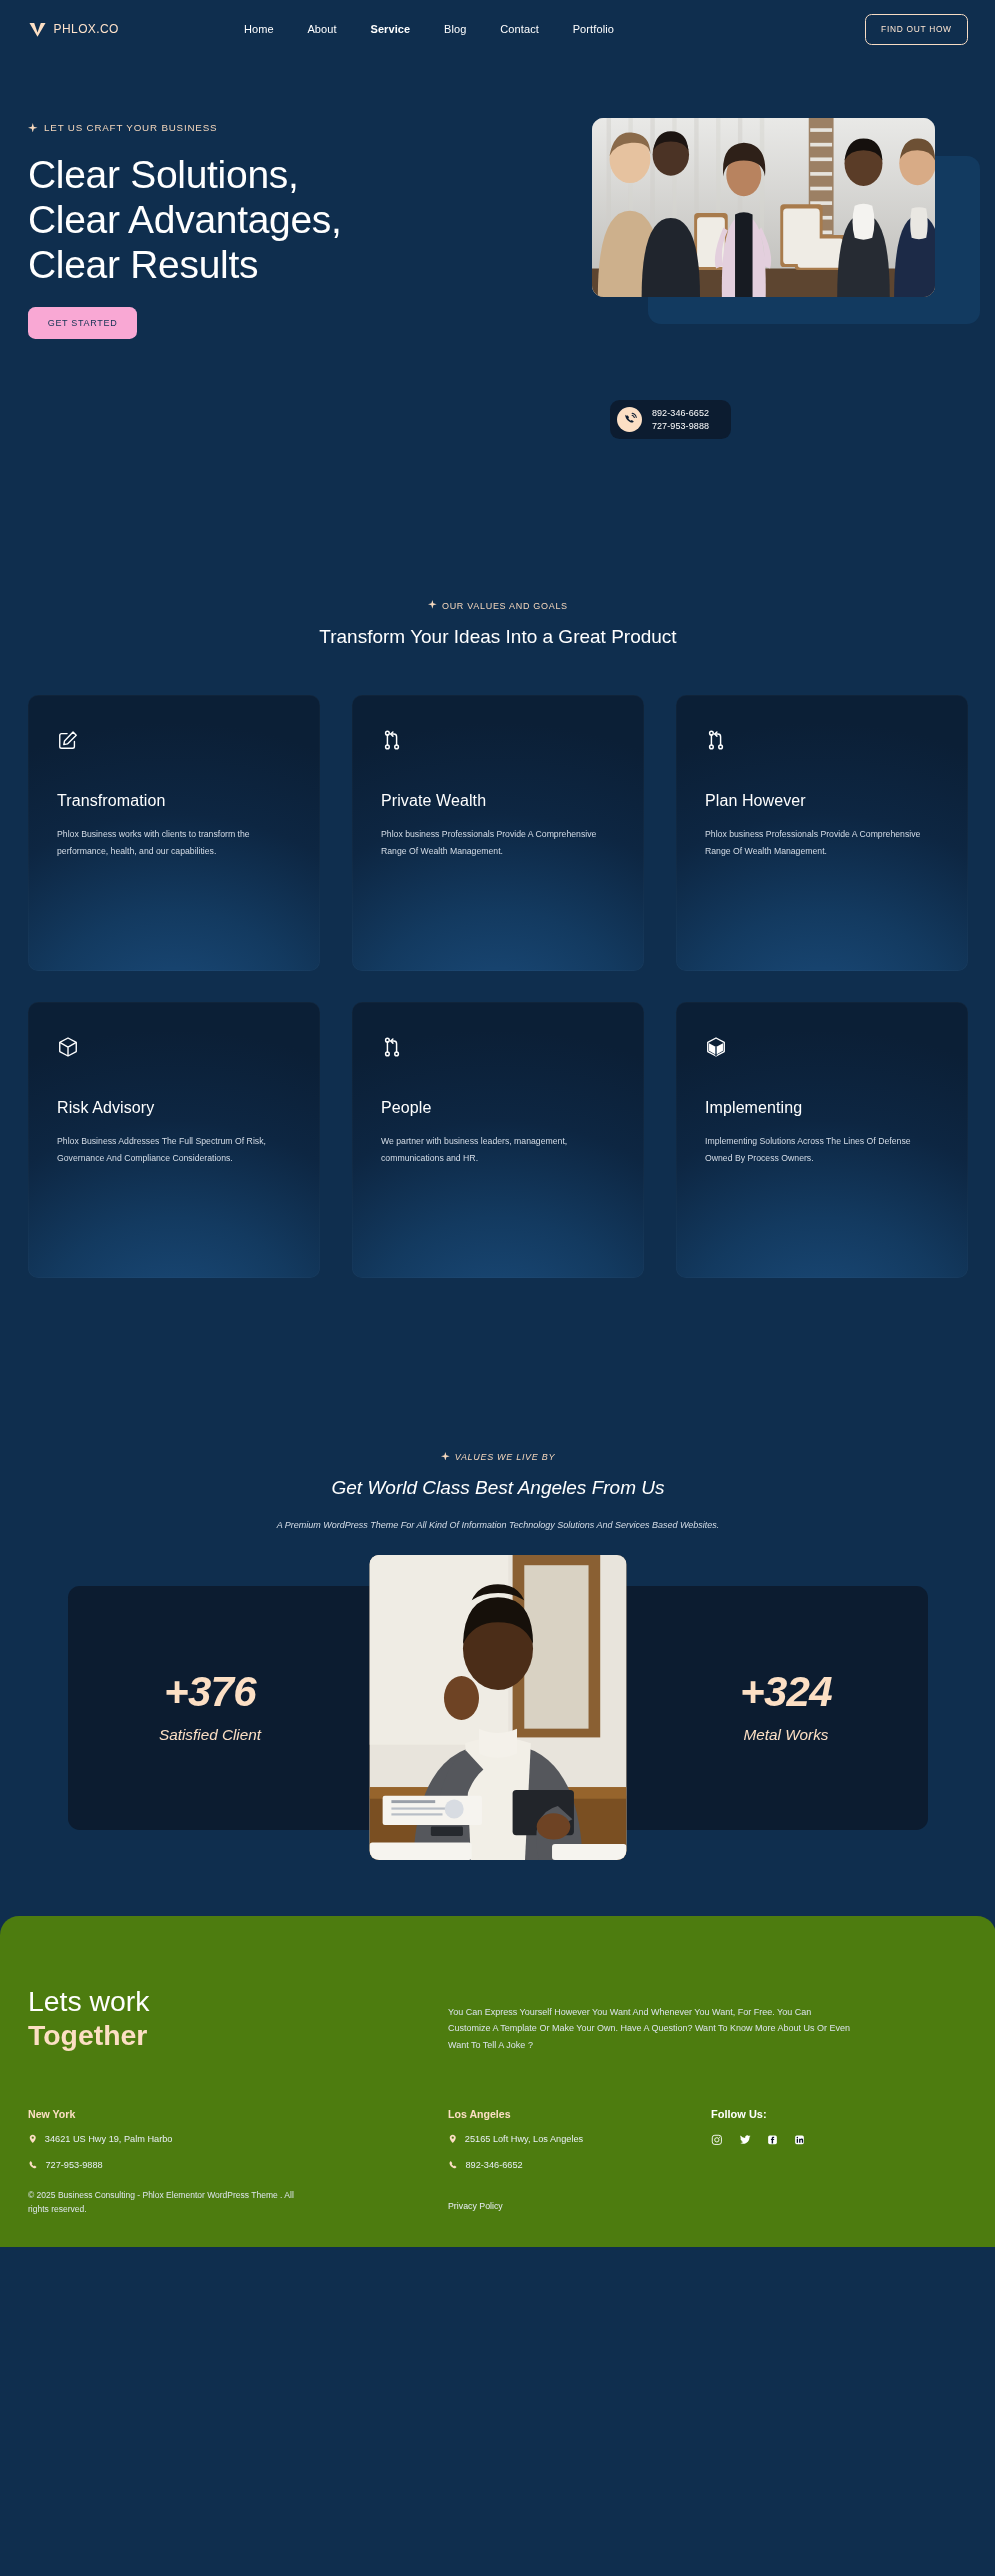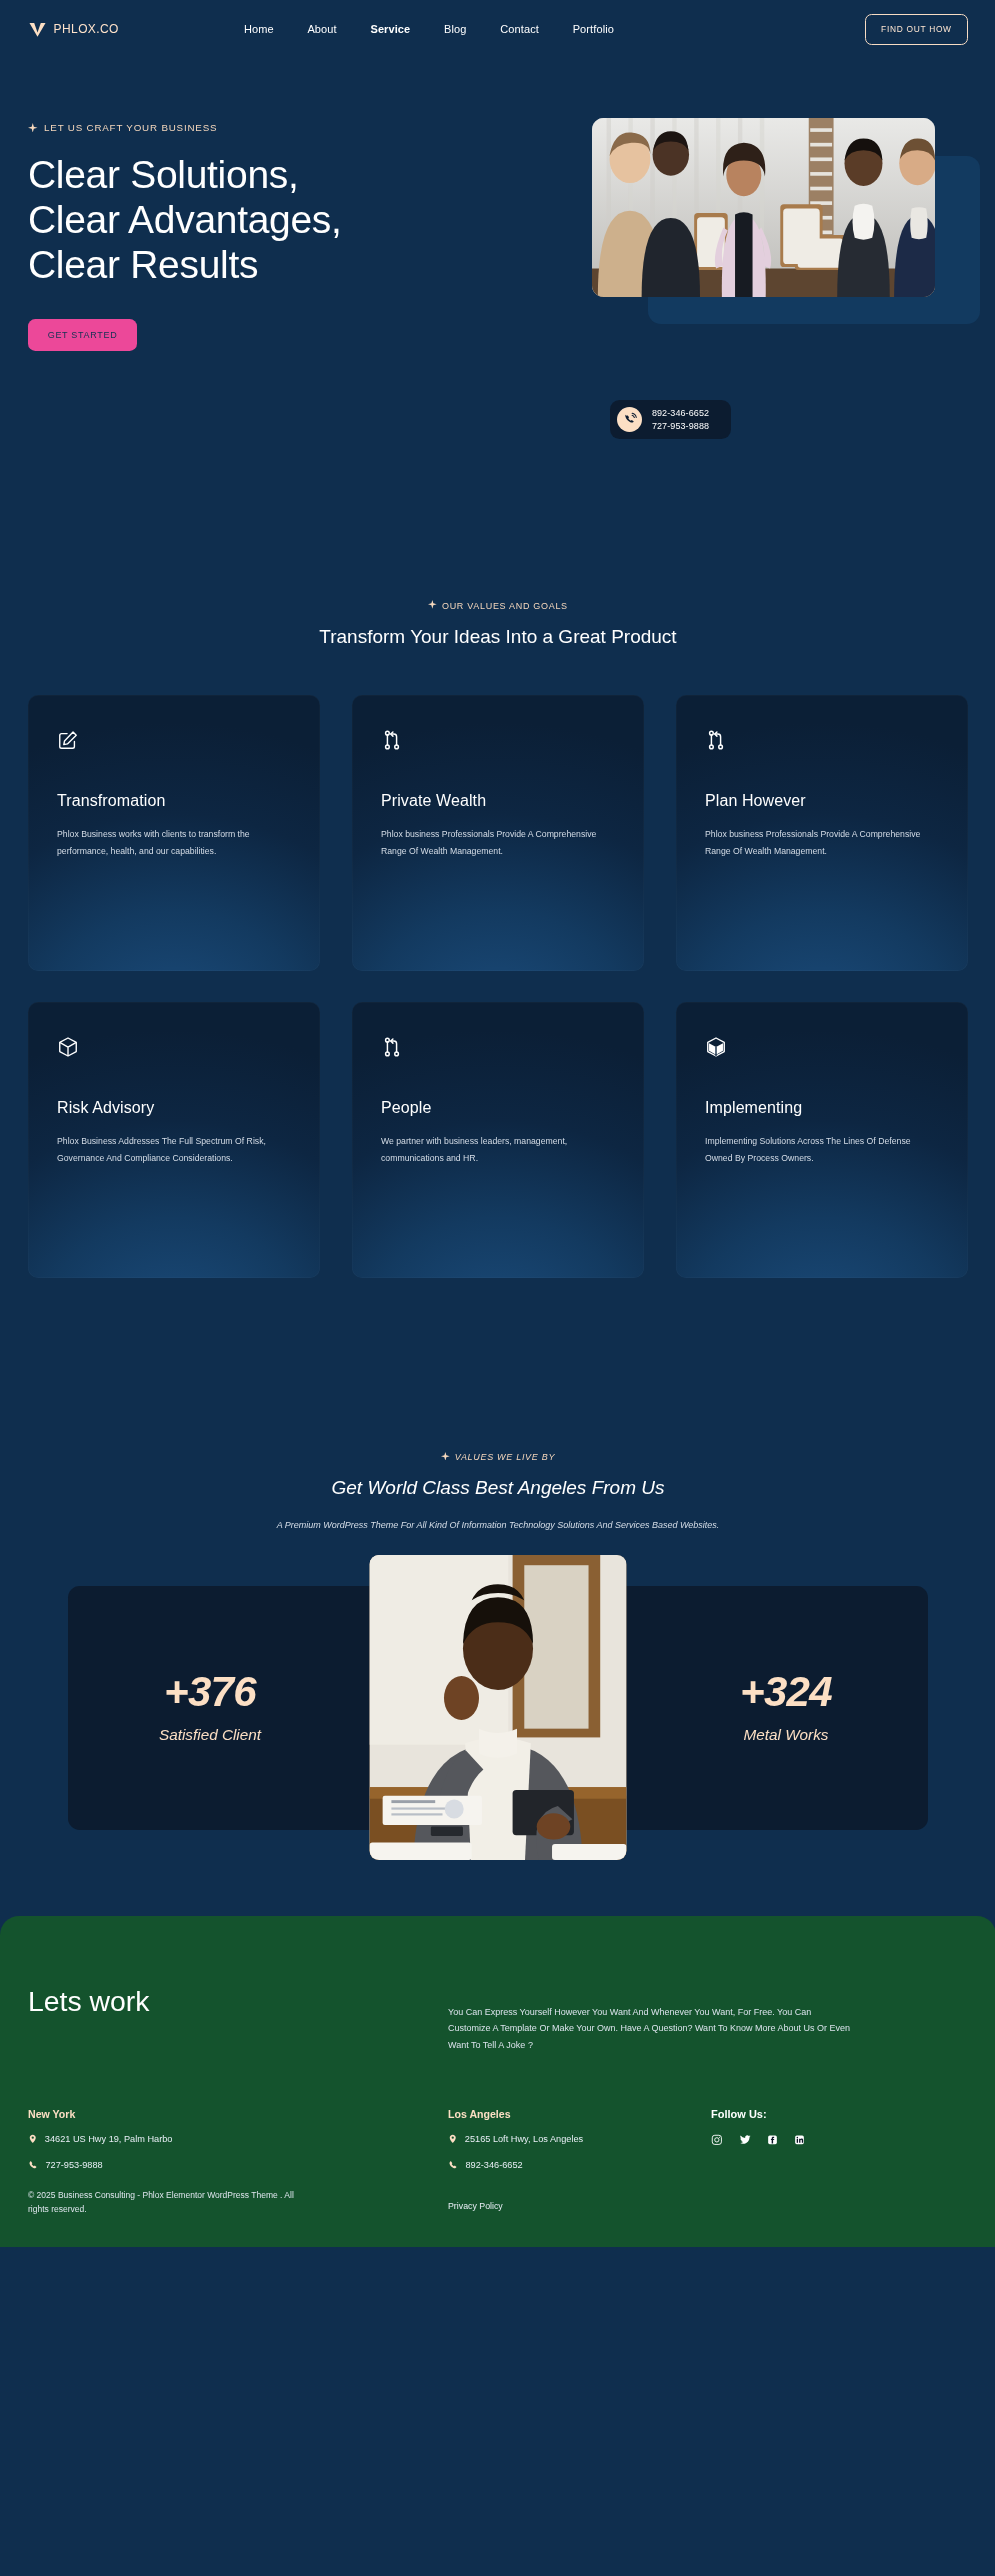--- a/index.html
+++ b/index.html
@@ -46,22 +46,22 @@
     margin-top:19px;
     font-size:39px; line-height:1.16; font-weight:400; letter-spacing:-0.3px;
     color:#ffffff;
     font-family:"Liberation Sans",sans-serif;
   }
   .hero p.lede {
     margin-top:23px; width:456px;
     font-size:10px; line-height:2.0; color:#dfe6ee;
   }
   .btn-primary {
-    margin-top:31px; display:inline-block;
-    background:#ec4899; color:#123253; border:none;
+    margin-top:19px; display:inline-block;
+    background:#f9a8d4; color:#123253; border:none;
     border-radius:7.3px; padding:11px 19.7px;
     font-size:9px; letter-spacing:0.7px; cursor:pointer;
     font-family:"Liberation Sans",sans-serif;
   }
   .hero-right { position:relative; width:379px; height:343px; }
   .hero-shadow {
     position:absolute; left:56px; top:47px; width:332px; height:168px;
     background:#123a60; border-radius:13px;
   }
   .hero-photo {
@@ -125,21 +125,21 @@
   }
   .stat .label { margin-top:11.7px; font-size:15.3px; color:#fcdfc4; line-height:1.35; font-weight:400;}
   .stats-photo {
     position:absolute; left:50%; transform:translateX(-50%);
     top:-31px; width:257px; height:305px; border-radius:9.5px; overflow:hidden;
     background:#7b6650;
   }
 
   
   .footer {
-    margin-top:86px; background:#14532d;
+    margin-top:86px; background:#4d7c0f;
     border-top-left-radius:19px; border-top-right-radius:19px;
     padding:70px 28px 31px 28px;
   }
   .footer-top { display:flex; gap:26px; align-items:flex-start; }
   .footer-head { width:394px; }
   .footer-head .l1 { font-size:28.4px; font-weight:400; color:#fff; line-height:1.12; }
   .footer-head .l2 { font-size:28.4px; font-weight:bold; color:#fcdfc4; line-height:1.22; }
   .footer-desc { flex:1; padding-top:17.5px; font-size:9px; line-height:1.85; color:#dbe3ec; max-width:408px; }
 
   .footer-cols { display:flex; gap:26px; margin-top:54px; }
@@ -438,20 +438,21 @@
           </svg>
         </div>
       </div>
     </div>
   </div>
 
   <div class="footer">
     <div class="footer-top">
       <div class="footer-head">
         <div class="l1">Lets work</div>
+        <div class="l2">Together</div>
       </div>
       <div class="footer-desc">You Can Express Yourself However You Want And Whenever You Want, For Free. You Can Customize A Template Or Make Your Own. Have A Question? Want To Know More About Us Or Even Want To Tell A Joke ?</div>
     </div>
 
     <div class="footer-cols">
 
       <div class="fcol-a">
         <div class="city">New York</div>
         <div class="frow">
           <span>

